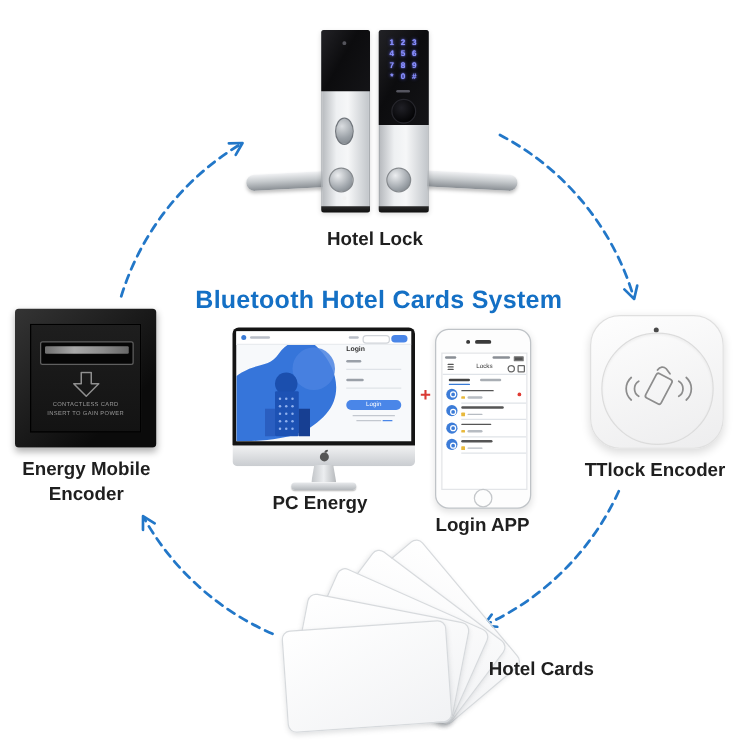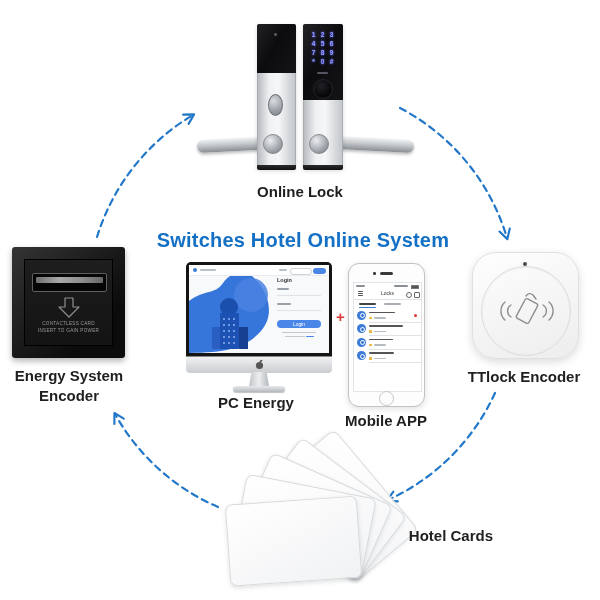--- a/index.html
+++ b/index.html
@@ -132,23 +132,23 @@
       <span>9</span>
       <span>*</span>
       <span>0</span>
       <span>#</span>
     </div>
     <div class="abs" style="left:317px;top:72px;width:11px;height:2px;border-radius:1px;background:#55555f;"></div>
     <div class="abs" style="left:313px;top:79px;width:18px;height:18px;border-radius:50%;background:radial-gradient(circle at 40% 35%,#202026,#050507 70%);border:1px solid #26262c;"></div>
     <div class="hub" style="left:309px;top:134px;"></div>
     <div class="plate-bottom" style="left:303px;top:165px;width:40px;"></div>
   </div>
-  <div class="label" style="left:230px;top:182px;width:140px;">Online Lock</div>
-
-  <div id="title" style="color: rgb(20, 112, 197);">Switches Hotel Online System</div>
+  <div class="label" style="left:230px;top:182px;width:140px;">Hotel Lock</div>
+
+  <div id="title" style="color: rgb(20, 112, 197);">Bluetooth Hotel Cards System</div>
 
   <div>
     <div class="monitor-bezel">
       <div class="monitor-screen">
 
         <svg width="140" height="88" style="position:absolute;left:0;top:10px;">
           <path d="M0,26 C16,14 26,20 34,8 C42,-4 58,-6 66,4 C80,18 86,40 72,56 C58,72 40,78 0,78 Z" fill="#2e6fd8" opacity="0.96"></path>
           <circle cx="62" cy="20" r="17" fill="#4a82e0" opacity="0.85"></circle>
           <circle cx="40" cy="32" r="9" fill="#1b4fae"></circle>
           <rect x="31" y="38" width="19" height="36" rx="1" fill="#1d52b4"></rect>
@@ -256,21 +256,21 @@
       <div class="p-row" style="top:66.5px;">
         <div class="p-ava"></div>
         <div class="bar" style="left:15px;top:2.5px;width:25px;height:1.8px;background:#555;"></div>
         <div class="p-sub"></div>
         <div class="bar" style="left:19.5px;top:8px;width:12px;height:1.5px;background:#b7bcc2;"></div>
         <div class="hairline" style="left:15px;top:12.6px;width:52px;"></div>
       </div>
     </div>
     <div class="home-btn"></div>
   </div>
-  <div class="label" style="left:326px;top:411px;width:120px;">Mobile APP</div>
+  <div class="label" style="left:326px;top:411px;width:120px;">Login APP</div>
 
   <div class="encoder">
     <div class="encoder-dot"></div>
     <div class="encoder-ring"></div>
     <svg class="abs" style="left:26px;top:36px;" width="56" height="44">
       <g fill="none" stroke="#8d8d8d" stroke-width="1.4" stroke-linecap="round">
         <path d="M6 13 a12 12 0 0 0 0 18"></path>
         <path d="M12 16 a7 7 0 0 0 0 12"></path>
         <path d="M50 13 a12 12 0 0 1 0 18"></path>
         <path d="M44 16 a7 7 0 0 1 0 12"></path>
@@ -287,26 +287,26 @@
         <div class="esw-slot-strip"></div>
       </div>
       <svg class="abs" style="left:33px;top:38px;" width="24" height="22">
         <path d="M8 1 h8 v9 h6 l-10 10 l-10 -10 h6 z" fill="none" stroke="#8f8f8f" stroke-width="1.2" stroke-linejoin="round"></path>
       </svg>
       <div class="esw-text" style="top:62px;">CONTACTLESS CARD</div>
       <div class="esw-text" style="top:69px;">INSERT TO GAIN POWER</div>
     </div>
   </div>
   <div class="label" style="left:6px;top:366px;width:126px;">
-    <span>Energy System</span><br>
+    <span>Energy Mobile</span><br>
     <span>Encoder</span>
   </div>
 
   <div class="cards-wrap">
     <div class="card"></div>
     <div class="card"></div>
     <div class="card"></div>
     <div class="card"></div>
     <div class="card"></div>
   </div>
-  <div class="label" style="left:373px;top:526px;width:120px;text-align:right;">Hotel Cards</div>
+  <div class="label" style="left:373px;top:526px;width:120px;text-align:center;">Hotel Cards</div>
 
 </div>
 
 </body></html>

